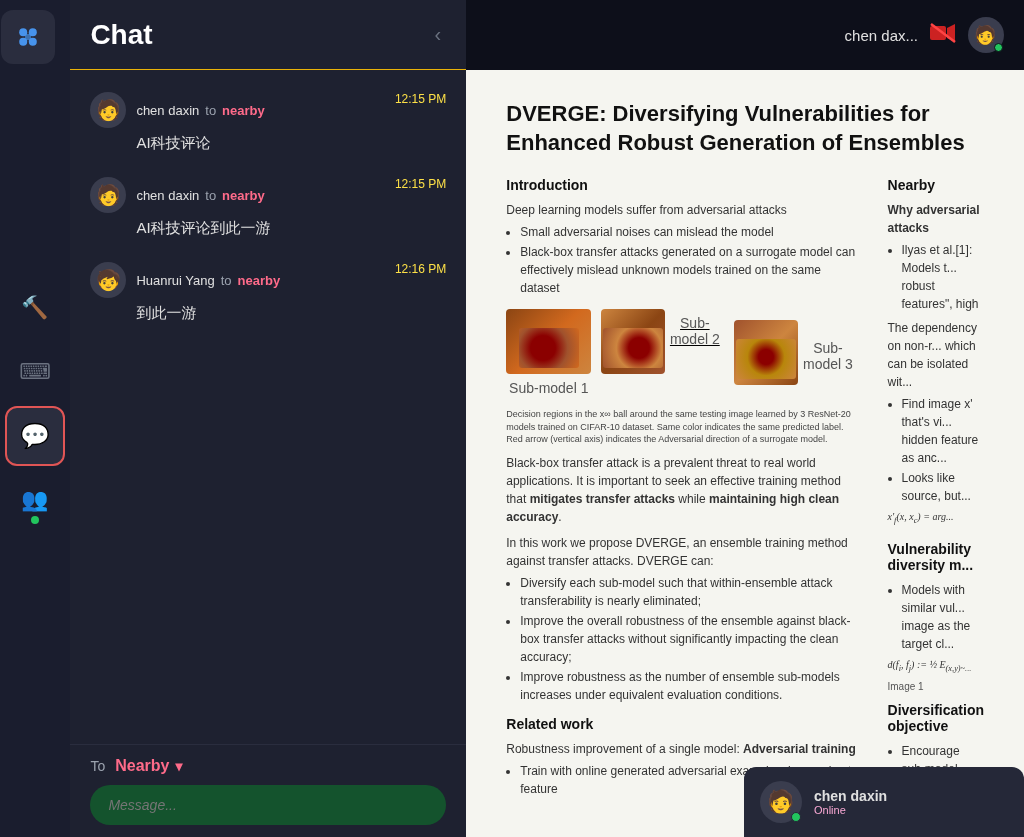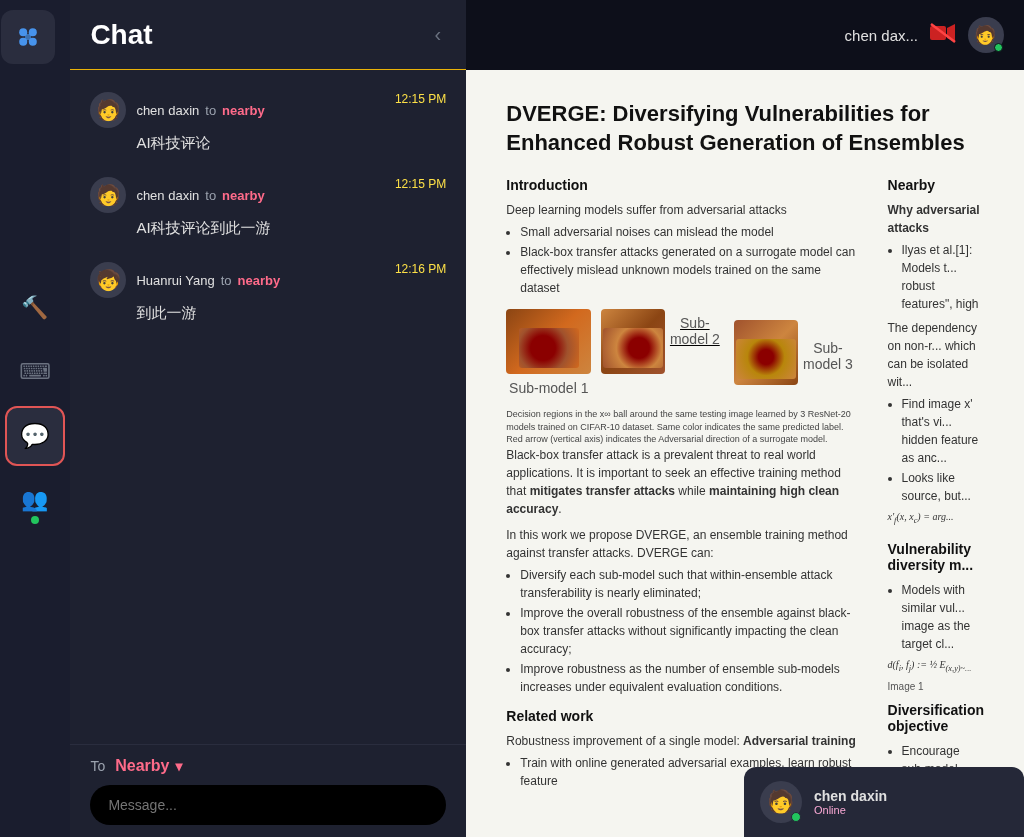--- a/index.html
+++ b/index.html
@@ -162,28 +162,29 @@
       font-weight: 600;
       cursor: pointer;
     }
 
     .chevron-down {
       color: #ff6b8a;
       font-size: 14px;
     }
 
     .message-input {
-      background: #000000;
+      background: #14532d;
       border: none;
       border-radius: 20px;
       padding: 12px 18px;
       color: #9ca3af;
       font-size: 14px;
       width: 100%;
       outline: none;
+      font-style: italic;
     }
 
     
     .left-nav {
       width: 80px;
       background: #1a1d2e;
       display: flex;
       flex-direction: column;
       align-items: center;
       padding: 10px 0;
@@ -582,21 +583,21 @@
               </div>
             </div>
             <div class="figure-caption">Sub-model 3</div>
           </div>
         </div>
 
         <div class="figure-desc">
           Decision regions in the x∞ ball around the same testing image learned by 3 ResNet-20 models trained on CIFAR-10 dataset. Same color indicates the same predicted label. Red arrow (vertical axis) indicates the Adversarial direction of a surrogate model.
         </div>
 
-        <div class="section-text" style="">
+        <div class="section-text" style="margin-top:8px;">
           Black-box transfer attack is a prevalent threat to real world applications. It is important to seek an effective training method that <span class="bold-text">mitigates transfer attacks</span> while <span class="bold-text">maintaining high clean accuracy</span>.
         </div>
 
         <div class="section-text" style="margin-top:8px;">
           In this work we propose DVERGE, an ensemble training method against transfer attacks. DVERGE can:
           <ul>
             <li>Diversify each sub-model such that within-ensemble attack transferability is nearly eliminated;</li>
             <li>Improve the overall robustness of the ensemble against black-box transfer attacks without significantly impacting the clean accuracy;</li>
             <li>Improve robustness as the number of ensemble sub-models increases under equivalent evaluation conditions.</li>
           </ul>

